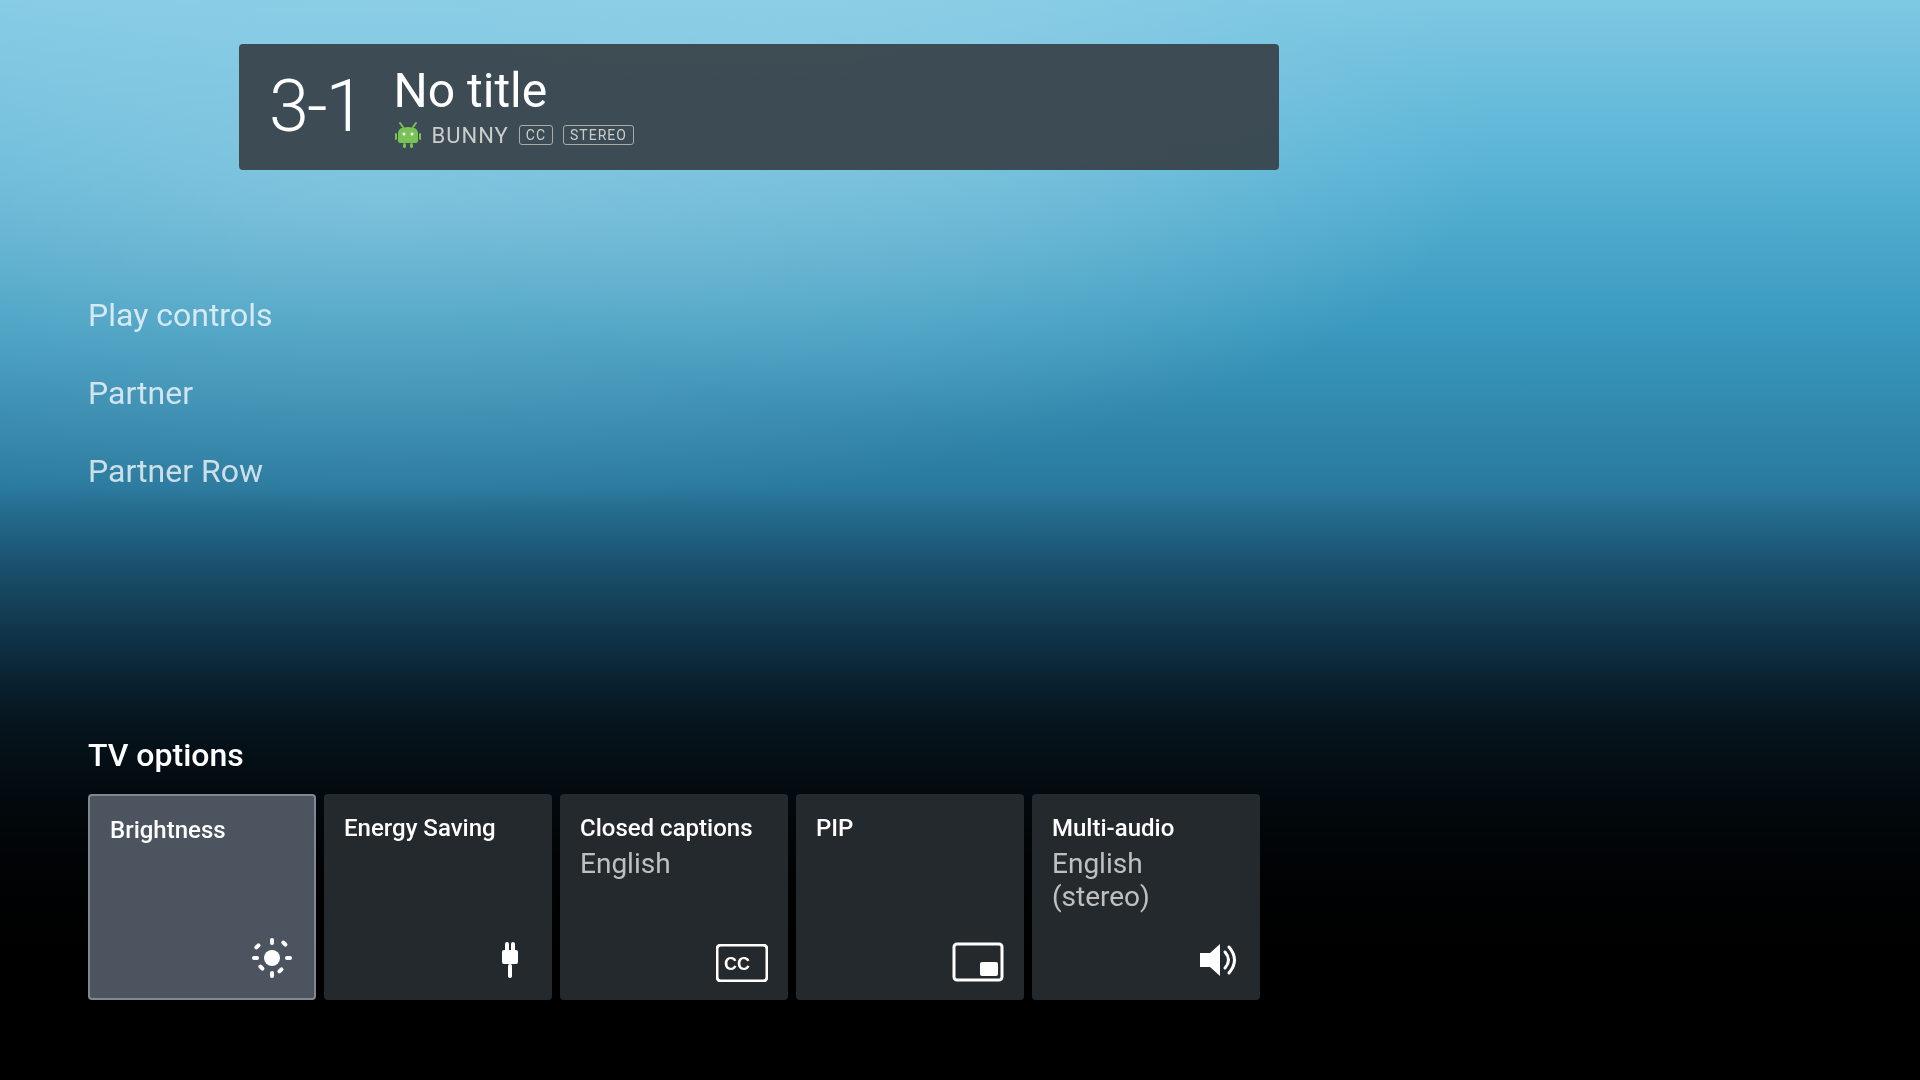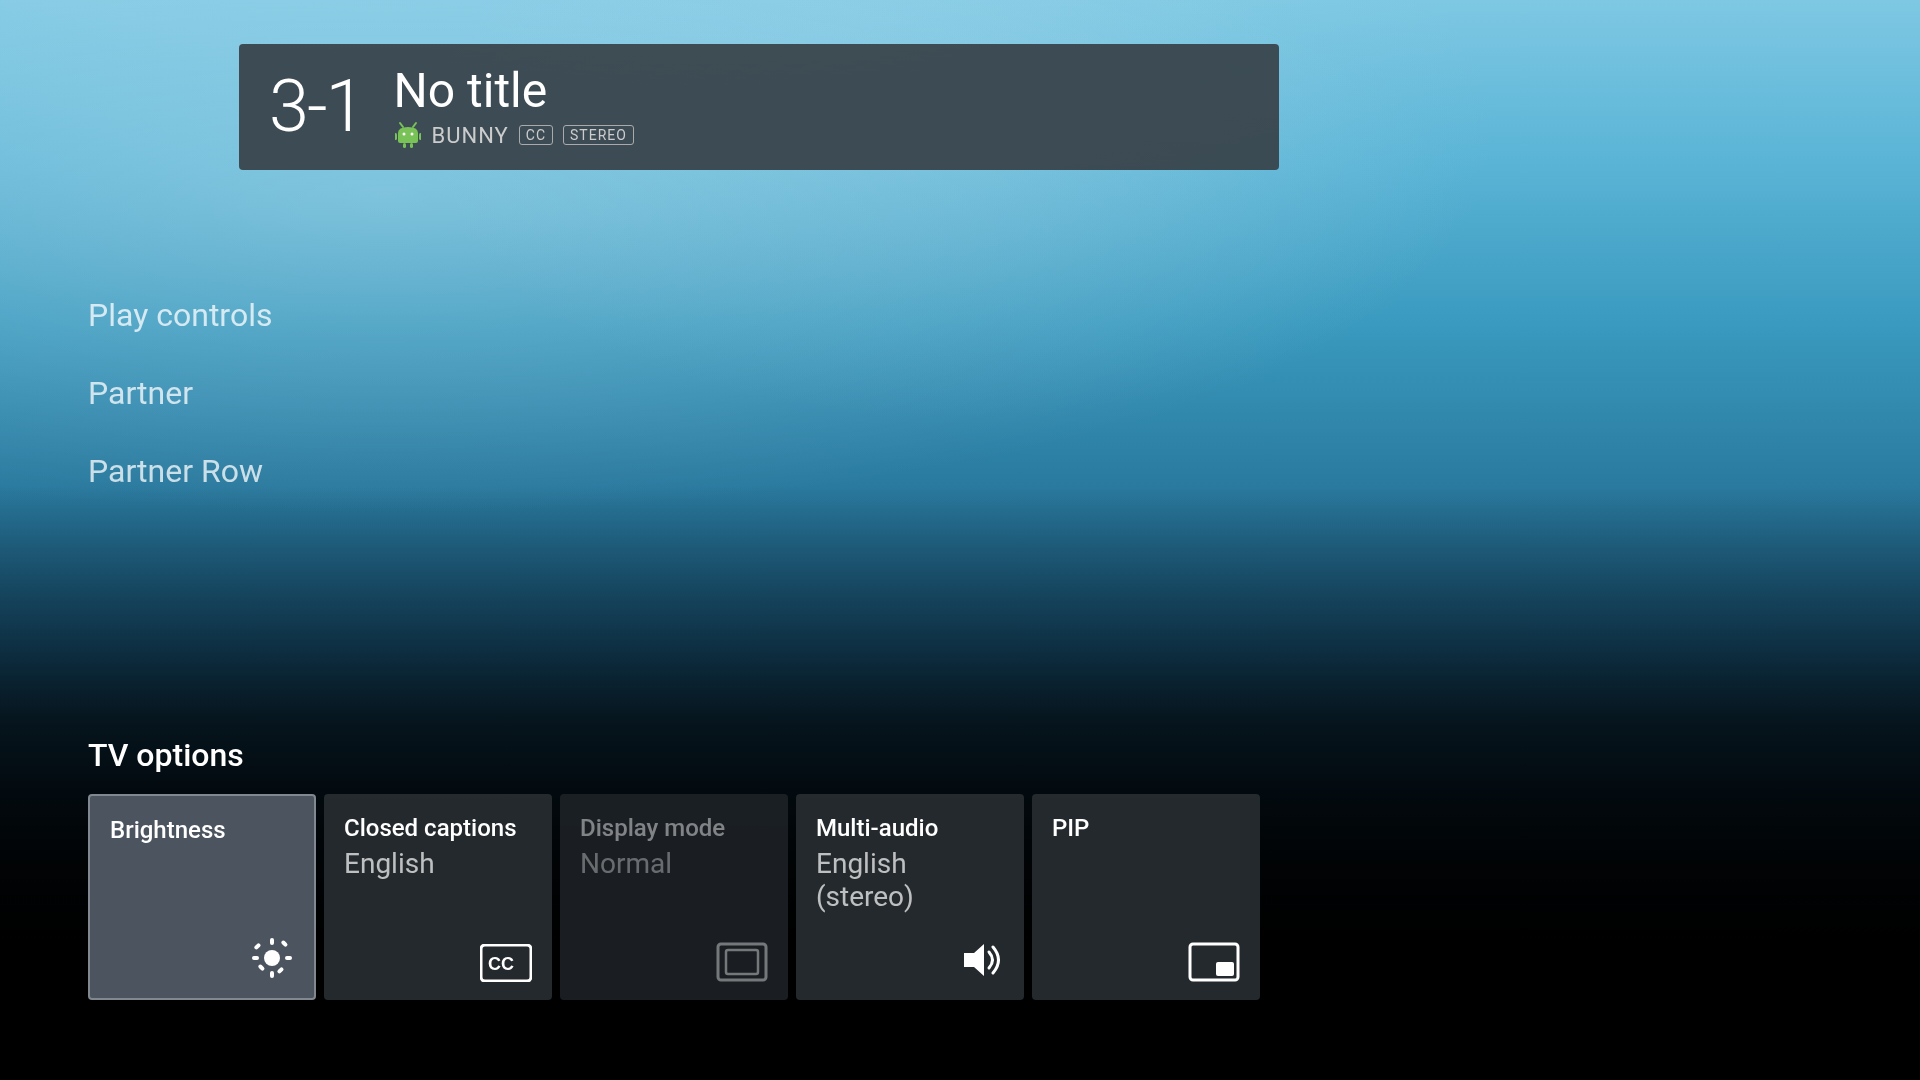--- a/index.html
+++ b/index.html
@@ -280,62 +280,65 @@
           <rect x="2" y="20" width="7" height="4" rx="2" fill="white"></rect>
           <rect x="35" y="20" width="7" height="4" rx="2" fill="white"></rect>
           <rect x="8.5" y="6.5" width="4" height="7" rx="2" fill="white" transform="rotate(45 8.5 6.5)"></rect>
           <rect x="31.5" y="30.5" width="4" height="7" rx="2" fill="white" transform="rotate(45 31.5 30.5)"></rect>
           <rect x="30.5" y="6.5" width="4" height="7" rx="2" fill="white" transform="rotate(-45 30.5 6.5)"></rect>
           <rect x="7.5" y="30.5" width="4" height="7" rx="2" fill="white" transform="rotate(-45 7.5 30.5)"></rect>
         </svg>
       </span>
     </div>
 
+    <div class="option-card">
+      <span class="option-label">Energy Saving</span>
+      <span class="option-icon">
+        <svg width="44" height="50" viewBox="0 0 44 50" fill="white">
+
+          <rect x="14" y="18" width="16" height="14" rx="2" fill="white"></rect>
+
+          <rect x="17" y="10" width="4" height="10" rx="2" fill="white"></rect>
+          <rect x="23" y="10" width="4" height="10" rx="2" fill="white"></rect>
+
+          <rect x="20" y="32" width="4" height="14" rx="2" fill="white"></rect>
+        </svg>
+      </span>
+    </div>
 
     <div class="option-card">
       <span class="option-label">Closed captions</span>
       <span class="option-sublabel">English</span>
       <span class="option-icon">
         <svg width="52" height="38" viewBox="0 0 52 38" fill="white">
           <rect x="1" y="1" width="50" height="36" rx="4" fill="none" stroke="white" stroke-width="3"></rect>
           <text x="8" y="26" font-family="Arial" font-size="18" font-weight="bold" fill="white">CC</text>
         </svg>
       </span>
     </div>
 
-    <div class="option-card dimmed">
-      <span class="option-label">Display mode</span>
-      <span class="option-sublabel">Normal</span>
+
+    <div class="option-card">
+      <span class="option-label">PIP</span>
       <span class="option-icon">
         <svg width="52" height="40" viewBox="0 0 52 40" fill="none">
-          <rect x="2" y="2" width="48" height="36" rx="3" stroke="rgba(255,255,255,0.4)" stroke-width="3"></rect>
-
-          <rect x="10" y="8" width="32" height="24" rx="2" stroke="rgba(255,255,255,0.4)" stroke-width="2.5"></rect>
+          <rect x="2" y="2" width="48" height="36" rx="3" stroke="white" stroke-width="3"></rect>
+          <rect x="28" y="20" width="18" height="14" rx="2" fill="white"></rect>
         </svg>
       </span>
     </div>
 
     <div class="option-card">
       <span class="option-label">Multi-audio</span>
       <span class="option-sublabel">English (stereo)</span>
       <span class="option-icon">
         <svg width="48" height="44" viewBox="0 0 48 44" fill="white">
 
           <path d="M8 15 L18 15 L28 6 L28 38 L18 29 L8 29 Z" fill="white"></path>
 
           <path d="M33 14 Q40 22 33 30" stroke="white" stroke-width="3" fill="none" stroke-linecap="round"></path>
           <path d="M37 9 Q48 22 37 35" stroke="white" stroke-width="3" fill="none" stroke-linecap="round"></path>
         </svg>
       </span>
     </div>
 
-    <div class="option-card">
-      <span class="option-label">PIP</span>
-      <span class="option-icon">
-        <svg width="52" height="40" viewBox="0 0 52 40" fill="none">
-          <rect x="2" y="2" width="48" height="36" rx="3" stroke="white" stroke-width="3"></rect>
-          <rect x="28" y="20" width="18" height="14" rx="2" fill="white"></rect>
-        </svg>
-      </span>
-    </div>
-
   </div>
 </div>
 
 </body></html>

